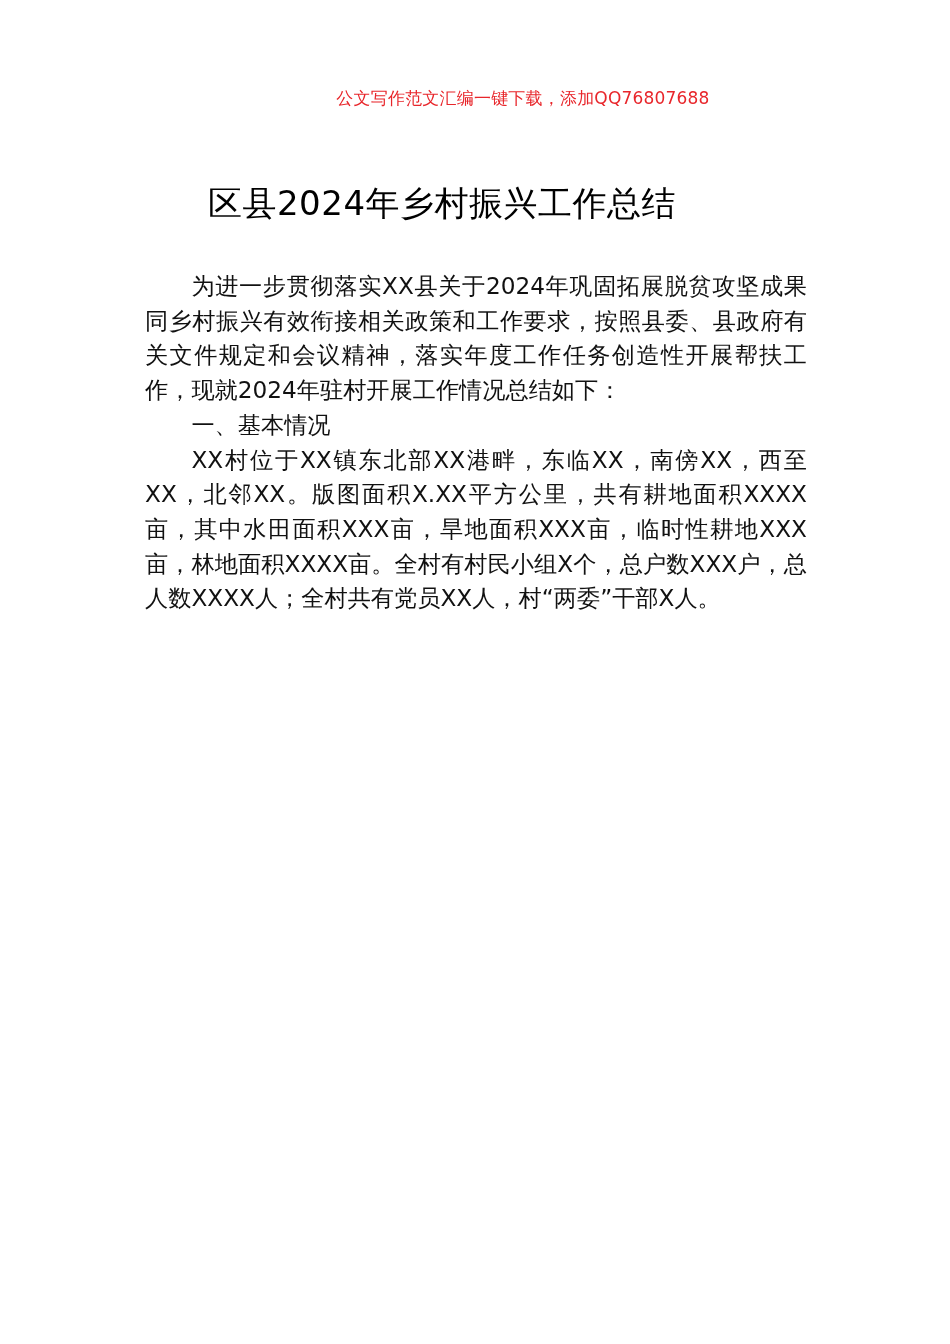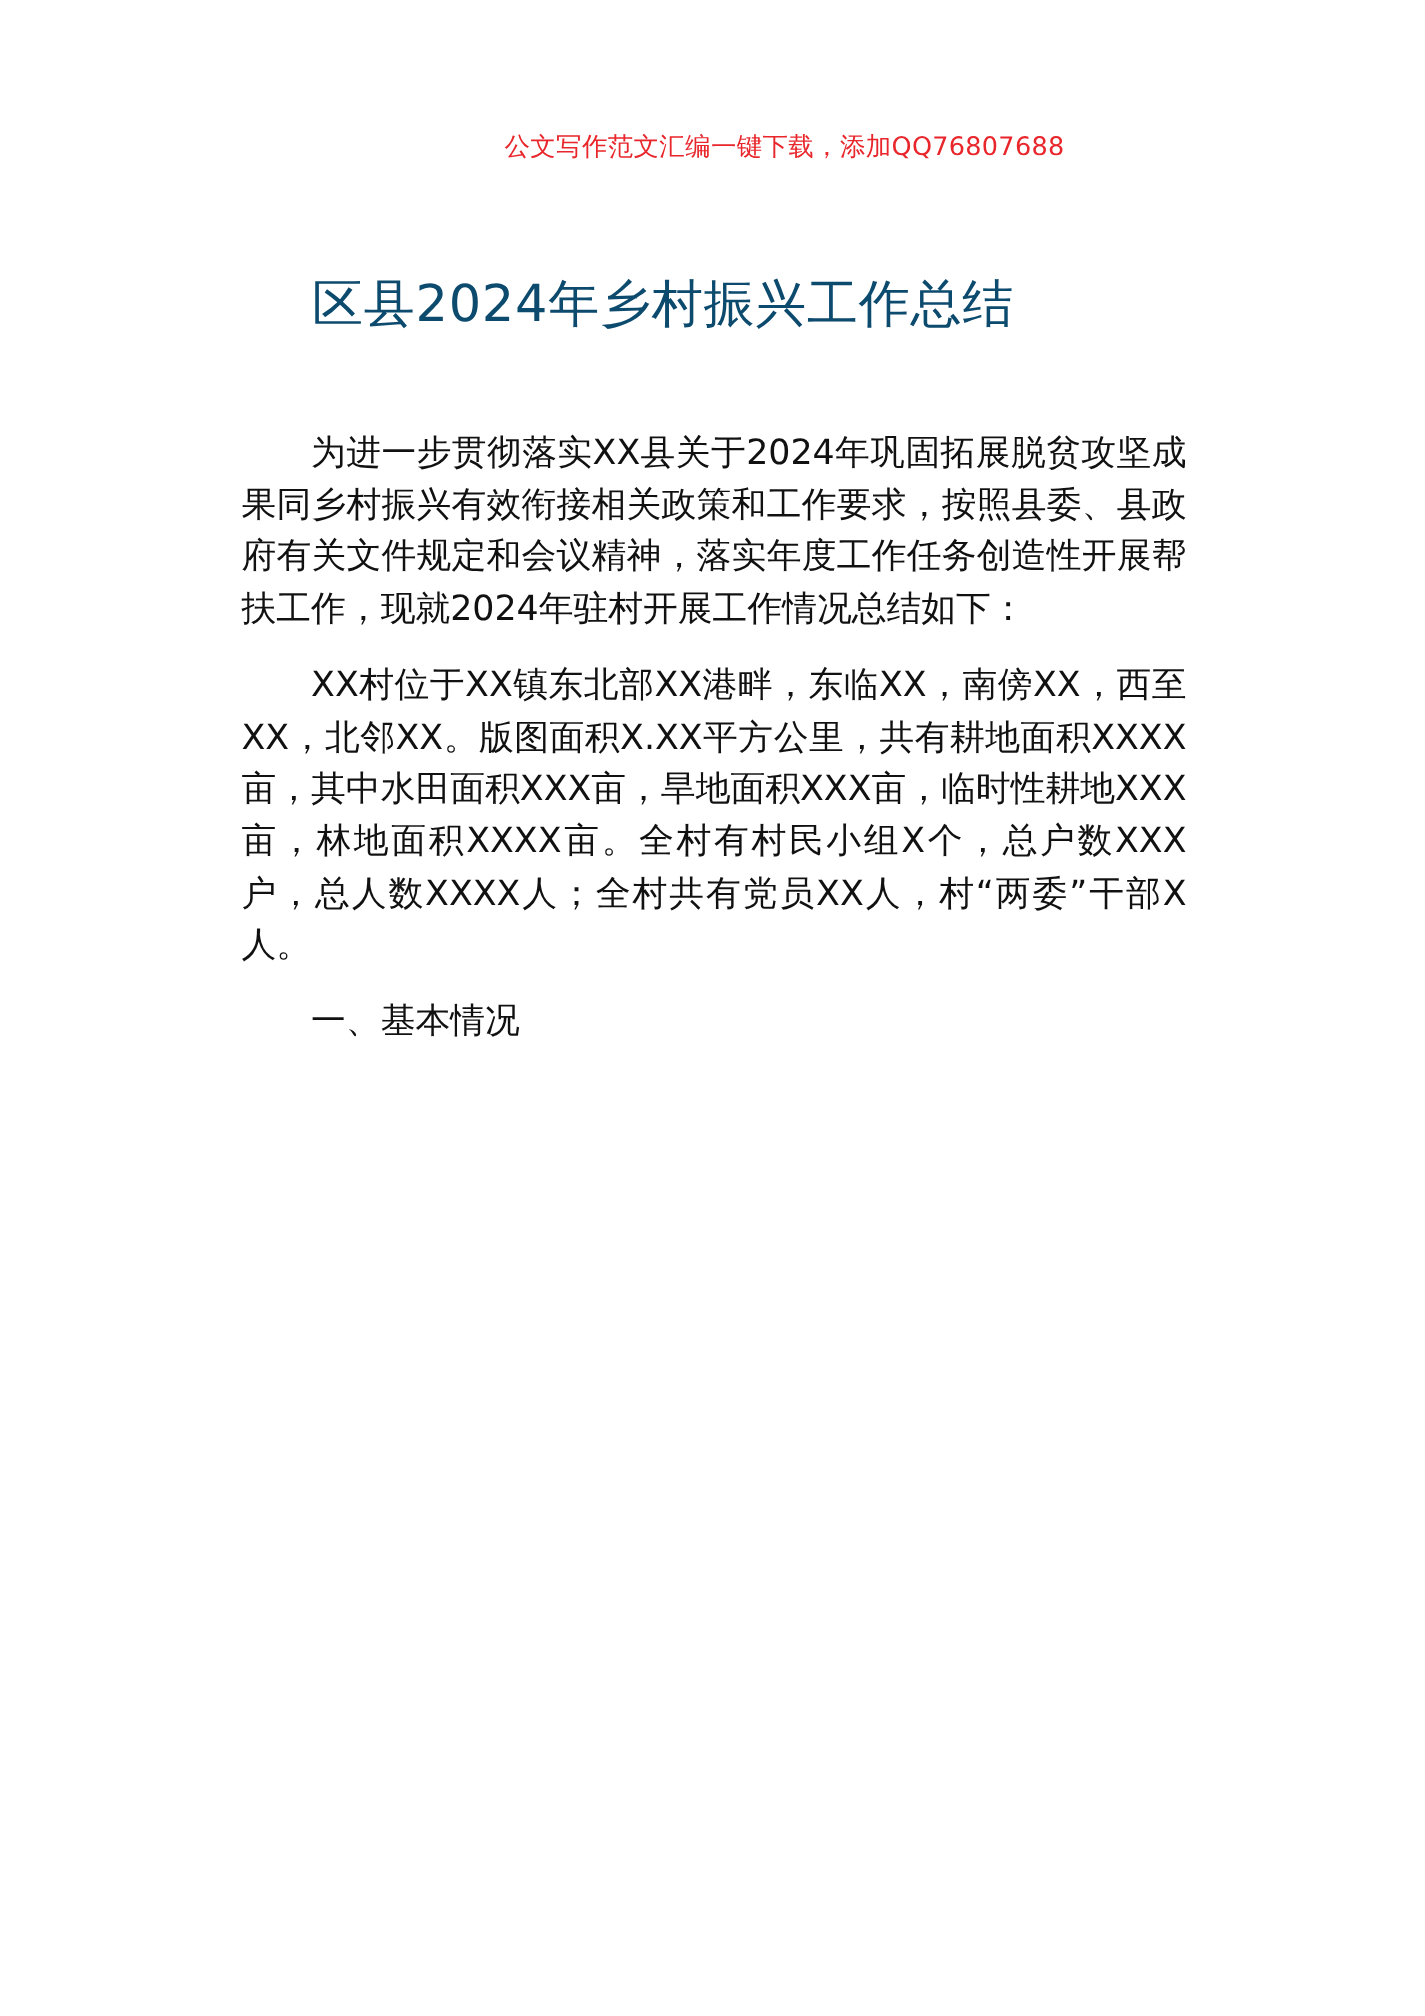--- a/index.html
+++ b/index.html
@@ -32,60 +32,60 @@
     line-height: 28px;
     letter-spacing: 0.2px;
     margin-left: 48px;
   }
   .doc-title {
     position: absolute;
     top: 178px;
     left: 0;
     width: 884px;
     text-align: center;
-    color: #0c4a6e;
+    color: #000000;
     font-family: "DejaVu Sans", "Liberation Serif", sans-serif;
     font-size: 34px;
     line-height: 50px;
     letter-spacing: 0.5px;
   }
   .doc-body {
     position: absolute;
     top: 269px;
     left: 145px;
     width: 662px;
     color: #111111;
     font-family: "DejaVu Sans", "Liberation Serif", sans-serif;
     font-size: 23.2px;
     line-height: 34.7px;
     text-align: justify;
     text-justify: inter-character;
   }
   .doc-body p {
-    margin: 16px;
+    margin: 0;
     text-indent: 2em;
   }
   .doc-body .bold-lead {
     font-weight: bold;
   }
 </style>
 </head>
 <body>
 
 <div class="page">
 
   <div class="header-note">公文写作范文汇编一键下载，添加QQ76807688</div>
 
   <h1 class="doc-title" style="margin:0;font-weight:normal;">区县2024年乡村振兴工作总结</h1>
 
   <div class="doc-body">
     <p>为进一步贯彻落实XX县关于2024年巩固拓展脱贫攻坚成果同乡村振兴有效衔接相关政策和工作要求，按照县委、县政府有关文件规定和会议精神，落实年度工作任务创造性开展帮扶工作，现就2024年驻村开展工作情况总结如下：</p>
 
+    <p>一、基本情况</p>
+
     <p>XX村位于XX镇东北部XX港畔，东临XX，南傍XX，西至XX，北邻XX。版图面积X.XX平方公里，共有耕地面积XXXX亩，其中水田面积XXX亩，旱地面积XXX亩，临时性耕地XXX亩，林地面积XXXX亩。全村有村民小组X个，总户数XXX户，总人数XXXX人；全村共有党员XX人，村“两委”干部X人。</p>
-
-    <p>一、基本情况</p>
 
 
 
 
   </div>
 
 </div>
 
 </body></html>

